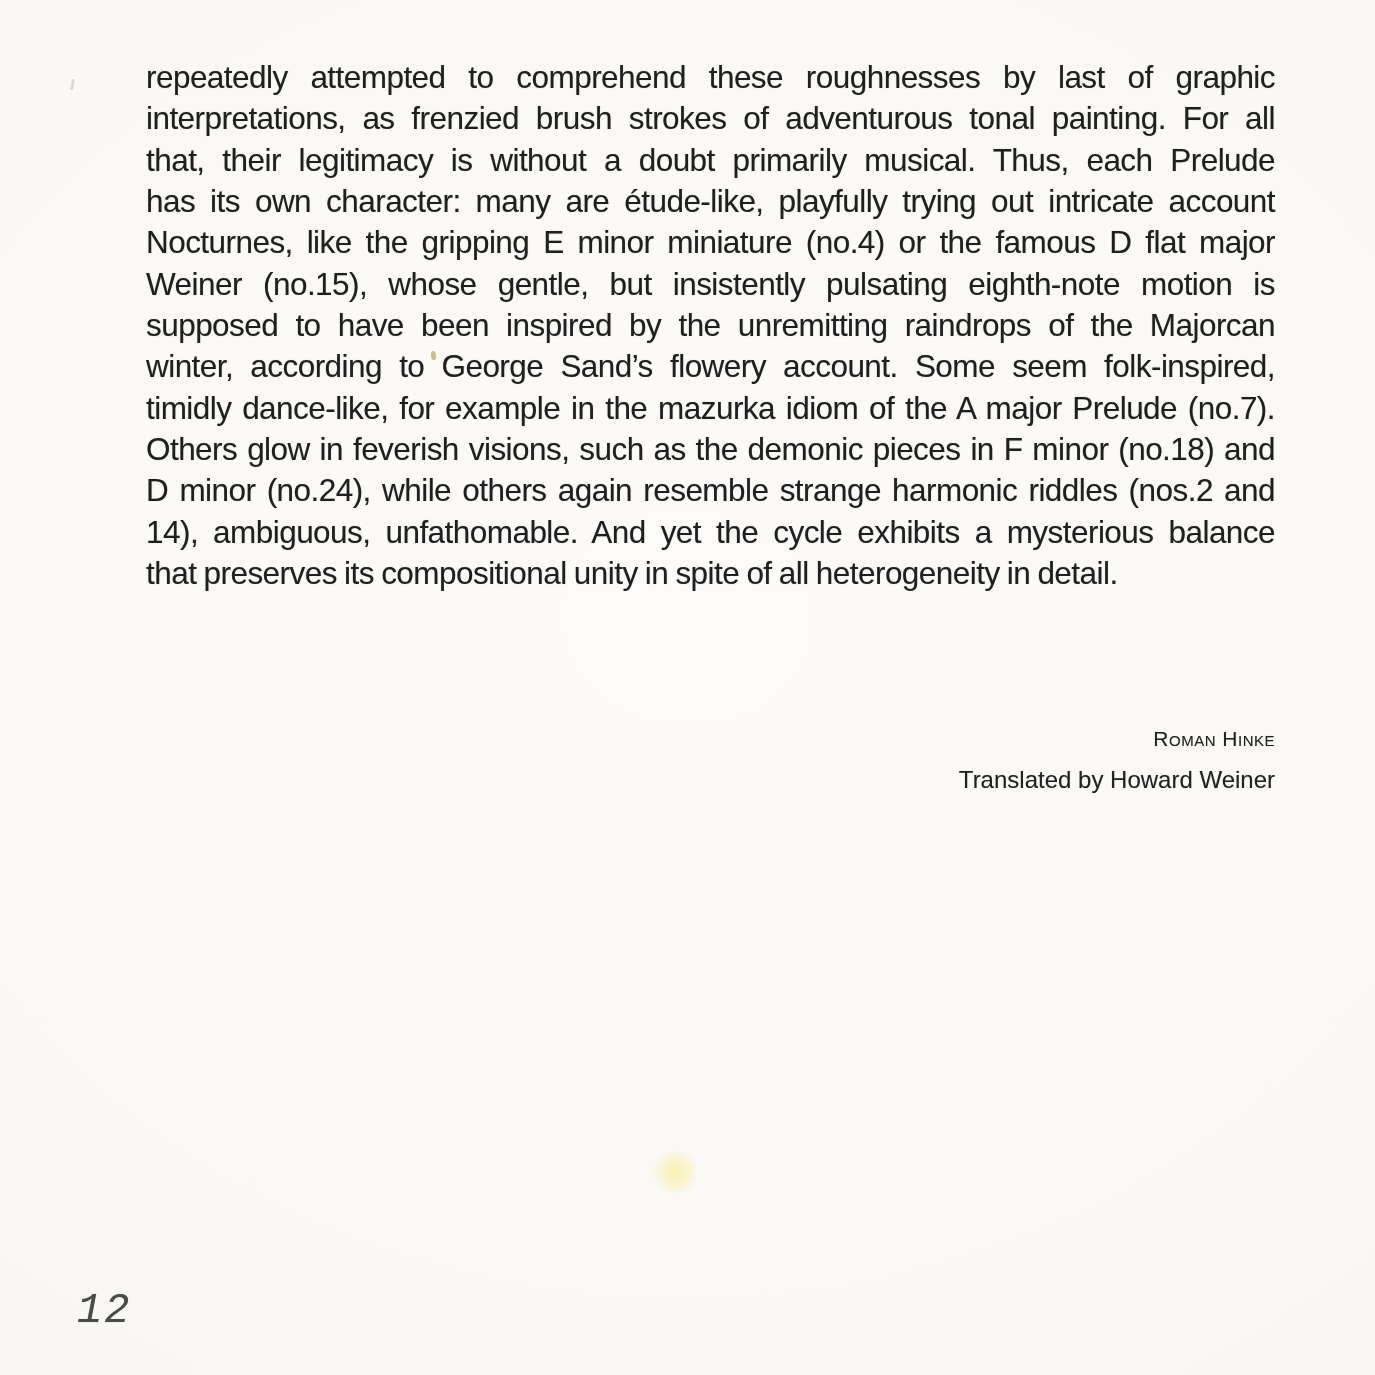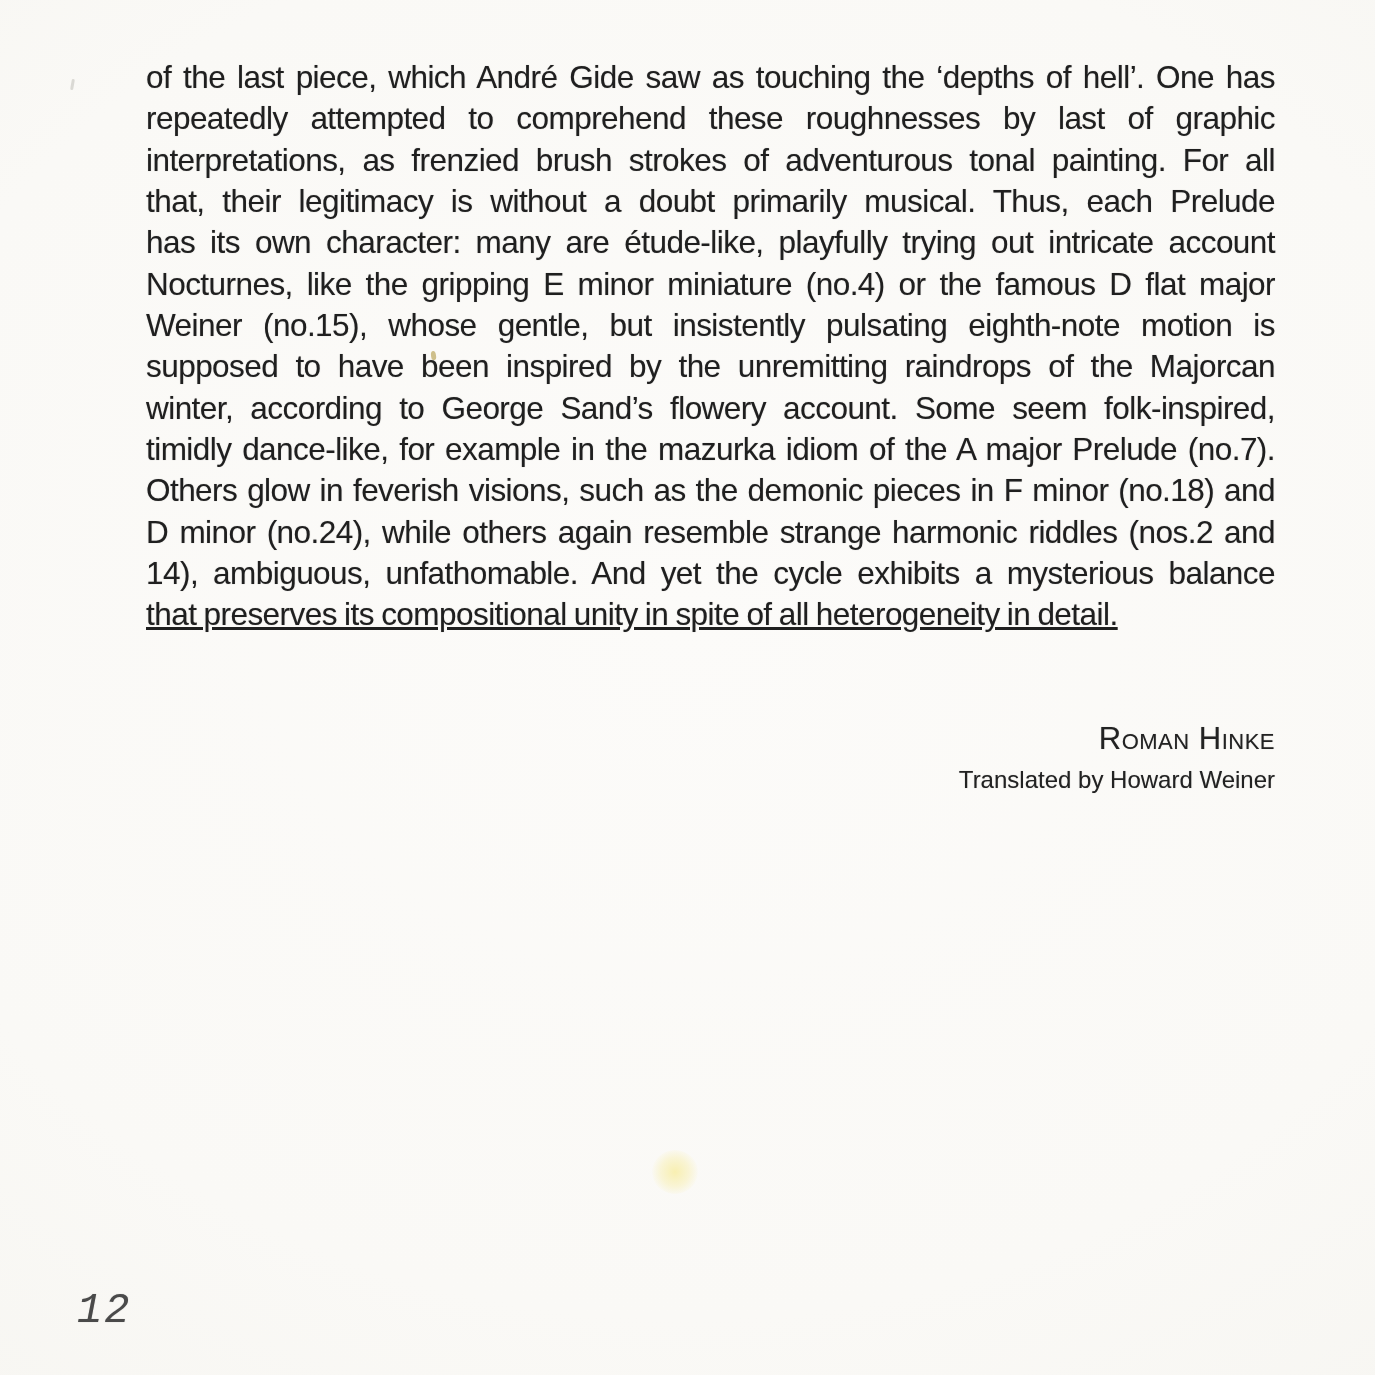--- a/index.html
+++ b/index.html
@@ -34,34 +34,33 @@
     text-shadow: 0 0 1px rgba(34,34,34,0.35);
   }
   .text-line {
     text-align: justify;
     text-align-last: justify;
     height: 41.35px;
     overflow: visible;
   }
   .text-line:last-child {
     text-align-last: left;
-    text-decoration: underline;
   }
   
   .byline-block {
     position: absolute;
     left: 146px;
     top: 718px;
     width: 1129px;
     text-align: right;
     color: #222;
     text-shadow: 0 0 1px rgba(34,34,34,0.3);
   }
   .byline-name {
-    font-size: 31px;
+    font-size: 21px;
     line-height: 41.35px;
     font-variant: small-caps;
     letter-spacing: 0.5px;
   }
   .translator-credit {
     font-size: 24px;
     line-height: 41.35px;
   }
   
   .page-number {
@@ -108,21 +107,20 @@
     background: radial-gradient(circle at 50% 50%, rgba(248,238,170,0.9) 0%, rgba(248,240,185,0.55) 45%, rgba(250,245,210,0) 75%);
     border-radius: 50%;
   }
 </style>
 </head>
 <body>
 
 <div class="page">
 
   <div class="body-text">
-      <div class="text-line">of the last piece, which André Gide saw as touching the ‘depths of hell’. One has</div>
       <div class="text-line">repeatedly attempted to comprehend these roughnesses by last of graphic</div>
       <div class="text-line">interpretations, as frenzied brush strokes of adventurous tonal painting. For all</div>
       <div class="text-line">that, their legitimacy is without a doubt primarily musical. Thus, each Prelude</div>
       <div class="text-line">has its own character: many are étude-like, playfully trying out intricate account</div>
       <div class="text-line">Nocturnes, like the gripping E minor miniature (no.4) or the famous D flat major</div>
       <div class="text-line">Weiner (no.15), whose gentle, but insistently pulsating eighth-note motion is</div>
       <div class="text-line">supposed to have been inspired by the unremitting raindrops of the Majorcan</div>
       <div class="text-line">winter, according to George Sand’s flowery account. Some seem folk-inspired,</div>
       <div class="text-line">timidly dance-like, for example in the mazurka idiom of the A major Prelude (no.7).</div>
       <div class="text-line">Others glow in feverish visions, such as the demonic pieces in F minor (no.18) and</div>

